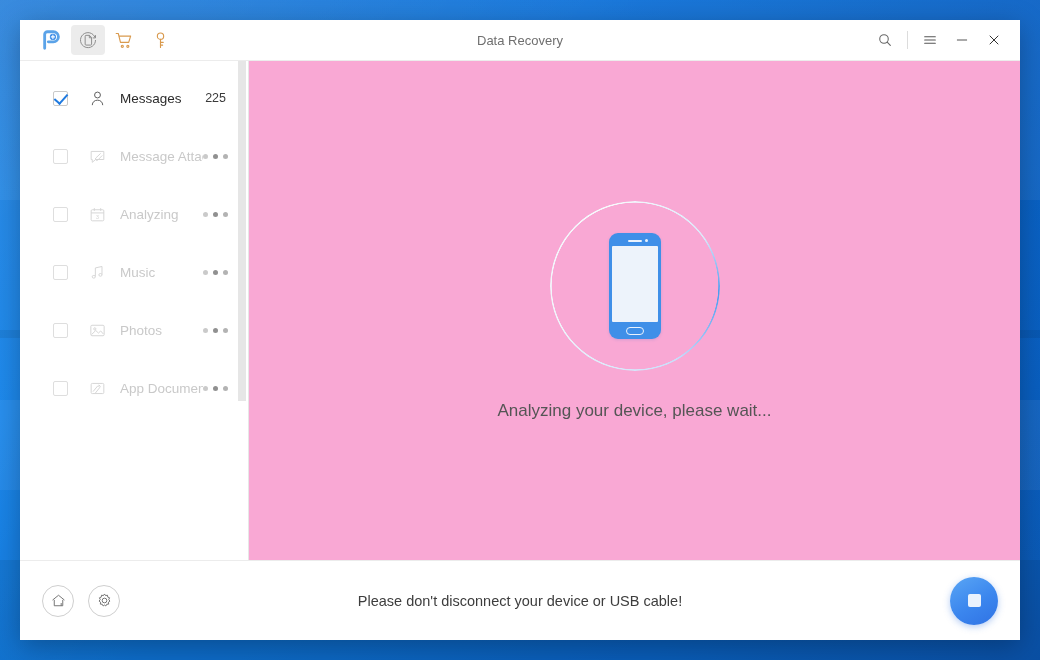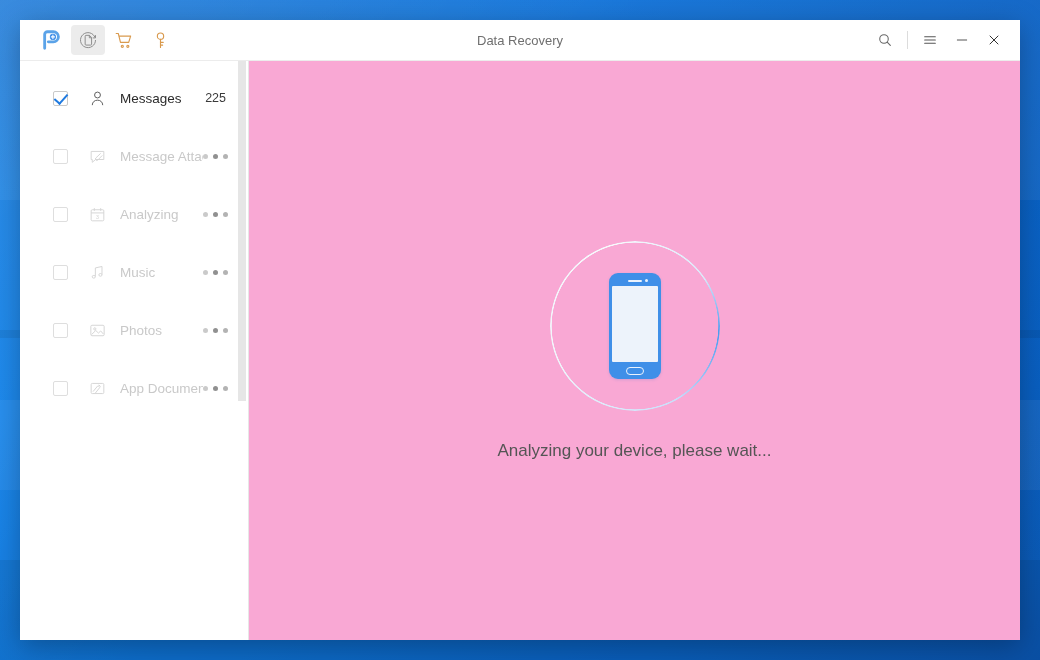--- a/index.html
+++ b/index.html
@@ -430,14 +430,37 @@
           <div class="spk"></div>
           <div class="cam"></div>
           <div class="screen"></div>
           <div class="home"></div>
         </div>
       </div>
       <div class="status-text">Analyzing your device, please wait...</div>
     </div>
   </div>
 
+  <div class="footer">
+    <div class="circ-btn">
+      <span>
+        <svg width="17" height="17" viewBox="0 0 24 24" fill="none" stroke="currentColor" stroke-width="1.3" stroke-linejoin="round">
+          <path d="M3.6 11.4 12 4.6l8.4 6.8"></path>
+            <path d="M6 11.1v8.3h12v-8.3"></path>
+            <path d="M15.8 15.6v3.8"></path>
+        </svg>
+      </span>
+    </div>
+    <div class="circ-btn">
+      <span>
+        <svg width="17" height="17" viewBox="0 0 24 24" fill="none" stroke="currentColor" stroke-width="1.3" stroke-linejoin="round">
+          <circle cx="12" cy="12" r="3.3"></circle>
+          <path d="M12 2.8l1.5 2.3 2.7-.6.4 2.7 2.6 1-1.2 2.5 1.7 2.1-2.2 1.6.4 2.7-2.7.2-1.3 2.4L12 18.4l-1.9 1.3-1.3-2.4-2.7-.2.4-2.7-2.2-1.6 1.7-2.1L4.8 8.2l2.6-1 .4-2.7 2.7.6z"></path>
+        </svg>
+      </span>
+    </div>
+    <div class="footer-note">Please don't disconnect your device or USB cable!</div>
+    <div class="stop-btn">
+      <div class="sq"></div>
+    </div>
+  </div>
 
 </div>
 
 </body></html>

